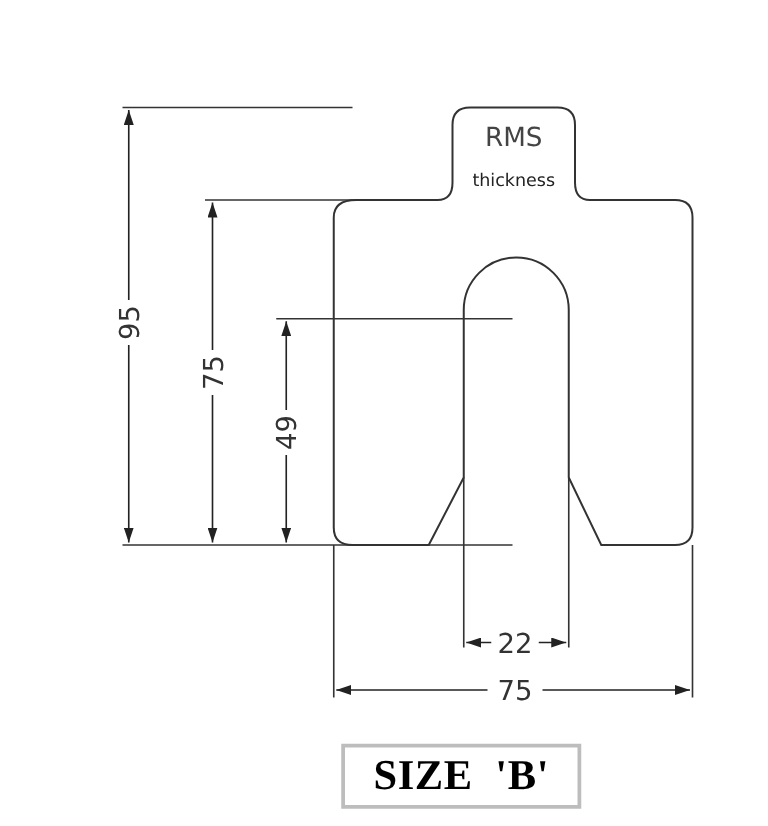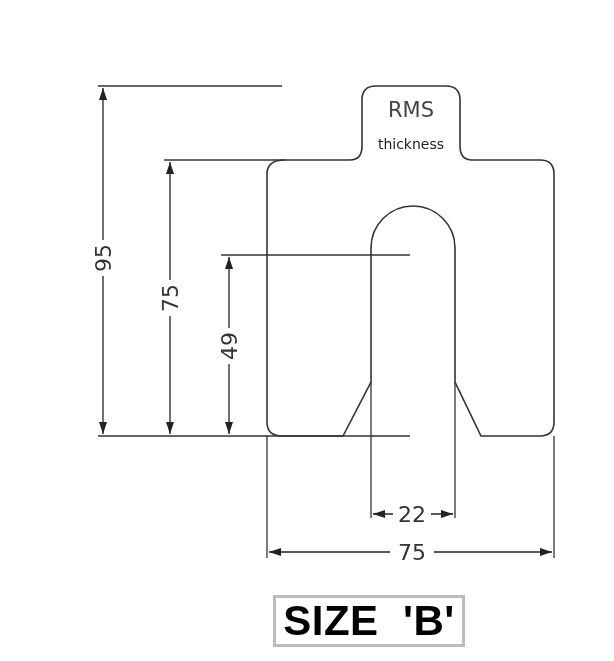--- a/index.html
+++ b/index.html
@@ -4,21 +4,21 @@
 <style>
   html, body { margin:0; padding:0; background:#ffffff; }
   body { width:614px; height:661px; position:relative; overflow:hidden; }
   svg { position:absolute; left:0; top:0; }
   .dimtext { font-family:"DejaVu Sans", sans-serif; font-size:22px; fill:#333; }
   .tabtext-big { font-family:"DejaVu Sans", sans-serif; font-size:21px; fill:#444; }
   .tabtext-small { font-family:"DejaVu Sans", sans-serif; font-size:14px; fill:#222; }
   .label-box { position:absolute; left:273px; top:595px; width:192px; height:52px;
     border:3px solid #bdbdbd; box-sizing:border-box; display:flex; align-items:center; justify-content:center;
     background:#fff; }
-  .label-text { font-family:Liberation Sans, sans-serif; font-weight:bold; font-size:42px; color:#000; white-space:pre; letter-spacing:0.5px; }
+  .label-text { font-family:Liberation Serif, serif; font-weight:bold; font-size:34px; color:#000; white-space:pre; letter-spacing:0.5px; }
 </style>
 </head>
 <body>
 
 <svg width="614" height="661" viewBox="0 0 614 661">
   <defs>
     <marker id="arr" markerWidth="12" markerHeight="8" refX="12" refY="4" orient="auto-start-reverse" markerUnits="userSpaceOnUse">
       <path d="M0,0 L12,4 L0,8 z" fill="#222"></path>
     </marker>
   </defs>

